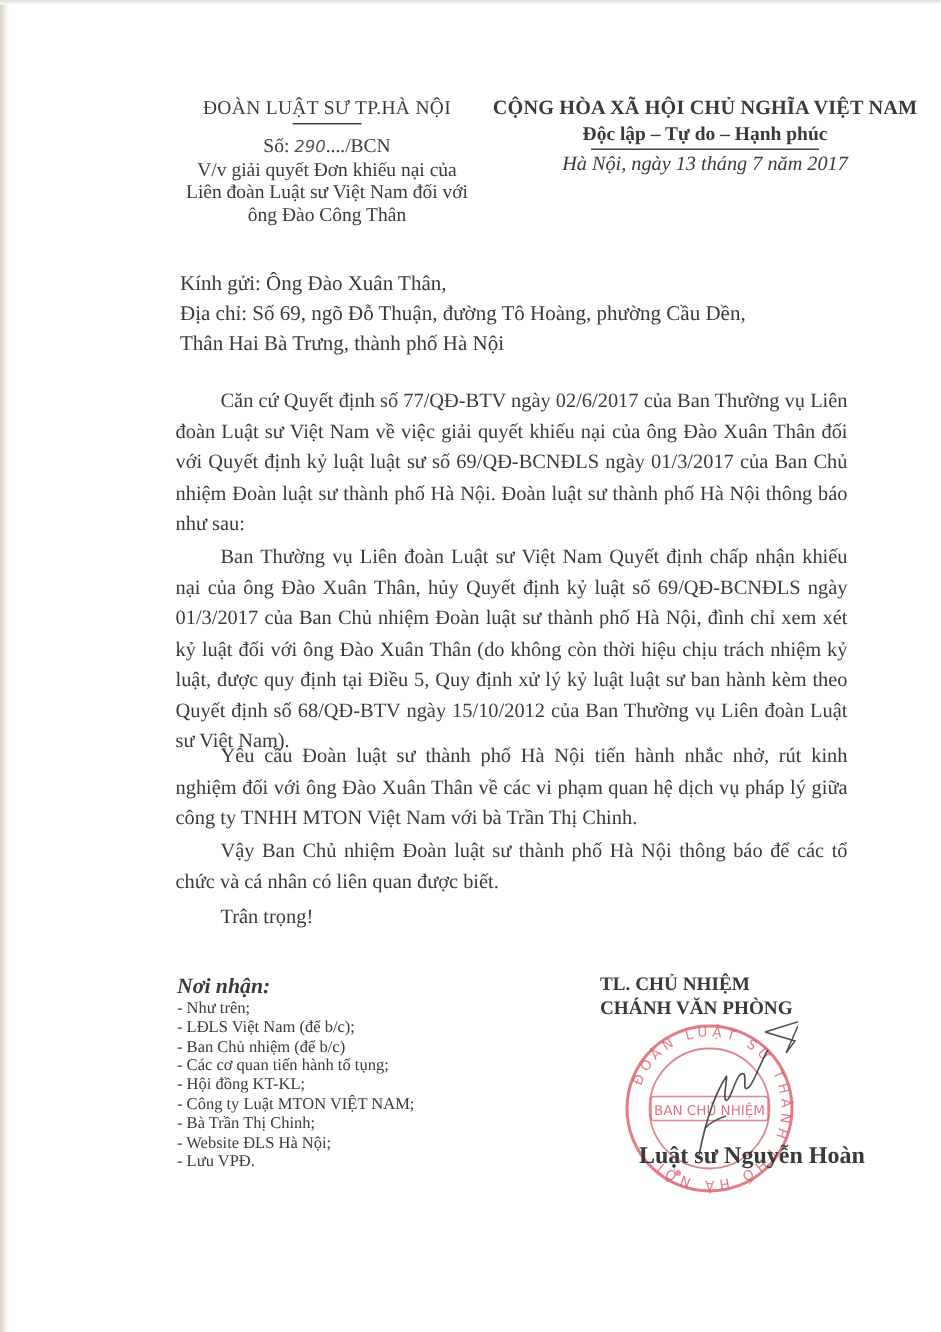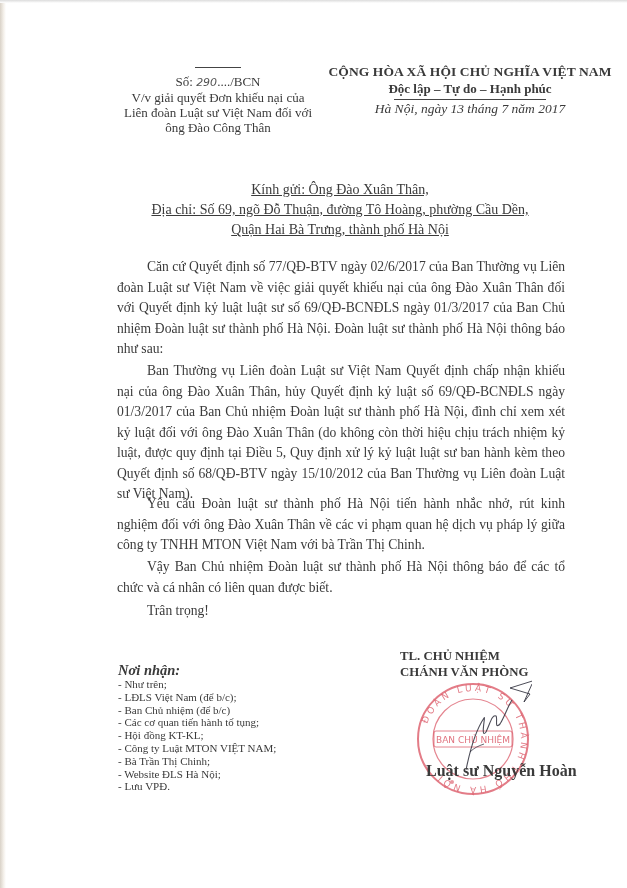--- a/index.html
+++ b/index.html
@@ -25,75 +25,76 @@
     .docno-hand { font-style: italic; font-family: "DejaVu Sans", sans-serif; font-size: 11px; color: #555; }
     .header-right {
       left: 320px; top: 63px; width: 300px; text-align: center;
       font-size: 13.5px; line-height: 17px;
     }
     .nation { font-weight: bold; letter-spacing: 0.1px; }
     .motto { font-weight: bold; font-size: 13px; }
     .motto-rule { width: 152px; height: 1px; background: #444; margin: 2px auto 0 auto; }
     .date { font-style: italic; font-size: 13.5px; }
     .recipient {
-      left: 120px; top: 180px; width: 440px; text-align: center;
-      font-size: 14px; line-height: 20px; text-decoration: underline;
+      left: 120px; top: 180px; width: 440px; text-align: left;
+      font-size: 14px; line-height: 20px;
     }
     .para {
       left: 117px; width: 448px; font-size: 13.6px; line-height: 20.5px; text-align: justify;
     }
     .para .indent { display: inline-block; width: 30px; }
     .p1 { top: 257px; }
     .p2 { top: 361px; }
     .p3 { top: 494px; }
     .p4 { top: 557px; }
     .closing { left: 147px; top: 603px; font-size: 13.6px; }
     .recipients-block {
       left: 118px; top: 650px; font-size: 11px; line-height: 12.8px; color: #3a3a3a;
     }
-    .recipients-title { font-style: italic; font-weight: bold; font-size: 14.5px; line-height: 16px; margin-top: 12px; }
+    .recipients-title { font-style: italic; font-weight: bold; font-size: 14.5px; line-height: 16px; }
     .sign-block {
       left: 400px; top: 648px; width: 190px; text-align: left;
       font-weight: bold; font-size: 12.8px; line-height: 16px;
     }
     .stamp {
       position: absolute; left: 414px; top: 680px; width: 118px; height: 118px;
     }
     .signer {
       left: 400px; top: 762px; width: 220px; text-align: left;
       font-weight: bold; font-size: 16px; padding-left: 26px; box-sizing: border-box;
     }
   </style>
 </head>
 <body>
 
 <div class="edge-left"></div>
 <div class="edge-top"></div>
 
 <div class="abs header-left">
+  <div class="org">ĐOÀN LUẬT SƯ  TP.HÀ NỘI</div>
   <div class="org-rule"></div>
   <div>
     <span>Số: </span><span class="docno-hand">290</span><span>..../BCN</span>
   </div>
   <div>V/v giải quyết Đơn khiếu nại của</div>
   <div>Liên đoàn Luật sư Việt Nam đối với</div>
   <div>ông Đào Công Thân</div>
 </div>
 
 <div class="abs header-right">
   <div class="nation">CỘNG HÒA XÃ HỘI CHỦ NGHĨA VIỆT NAM</div>
   <div class="motto">Độc lập – Tự do – Hạnh phúc</div>
   <div class="motto-rule"></div>
   <div class="date">Hà Nội, ngày 13 tháng 7 năm 2017</div>
 </div>
 
 <div class="abs recipient">
   <div>Kính gửi: Ông Đào Xuân Thân,</div>
   <div>Địa chỉ: Số 69, ngõ Đỗ Thuận, đường Tô Hoàng, phường Cầu Dền,</div>
-  <div>Quận Hai Bà Trưng, thành phố Hà Nội</div>
+  <div>Thân Hai Bà Trưng, thành phố Hà Nội</div>
 </div>
 
 <div class="abs para p1"><span class="indent"></span><span>Căn cứ Quyết định số 77/QĐ-BTV ngày 02/6/2017 của Ban Thường vụ Liên đoàn Luật sư Việt Nam về việc giải quyết khiếu nại của ông Đào Xuân Thân đối với Quyết định kỷ luật luật sư số 69/QĐ-BCNĐLS ngày 01/3/2017 của Ban Chủ nhiệm Đoàn luật sư thành phố Hà Nội. Đoàn luật sư thành phố Hà Nội thông báo như sau:</span></div>
 <div class="abs para p2"><span class="indent"></span><span>Ban Thường vụ Liên đoàn Luật sư Việt Nam Quyết định chấp nhận khiếu nại của ông Đào Xuân Thân, hủy Quyết định kỷ luật số 69/QĐ-BCNĐLS ngày 01/3/2017 của Ban Chủ nhiệm Đoàn luật sư thành phố Hà Nội, đình chỉ xem xét kỷ luật đối với ông Đào Xuân Thân (do không còn thời hiệu chịu trách nhiệm kỷ luật, được quy định tại Điều 5, Quy định xử lý kỷ luật luật sư ban hành kèm theo Quyết định số 68/QĐ-BTV ngày 15/10/2012 của Ban Thường vụ Liên đoàn Luật sư Việt Nam).</span></div>
 <div class="abs para p3"><span class="indent"></span><span>Yêu cầu Đoàn luật sư thành phố Hà Nội tiến hành nhắc nhở, rút kinh nghiệm đối với ông Đào Xuân Thân về các vi phạm quan hệ dịch vụ pháp lý giữa công ty TNHH MTON Việt Nam với bà Trần Thị Chinh.</span></div>
 <div class="abs para p4"><span class="indent"></span><span>Vậy Ban Chủ nhiệm Đoàn luật sư thành phố Hà Nội thông báo để các tổ chức và cá nhân có liên quan được biết.</span></div>
 <div class="abs closing">Trân trọng!</div>
 
 <div class="abs recipients-block">
   <div class="recipients-title">Nơi nhận:</div>

